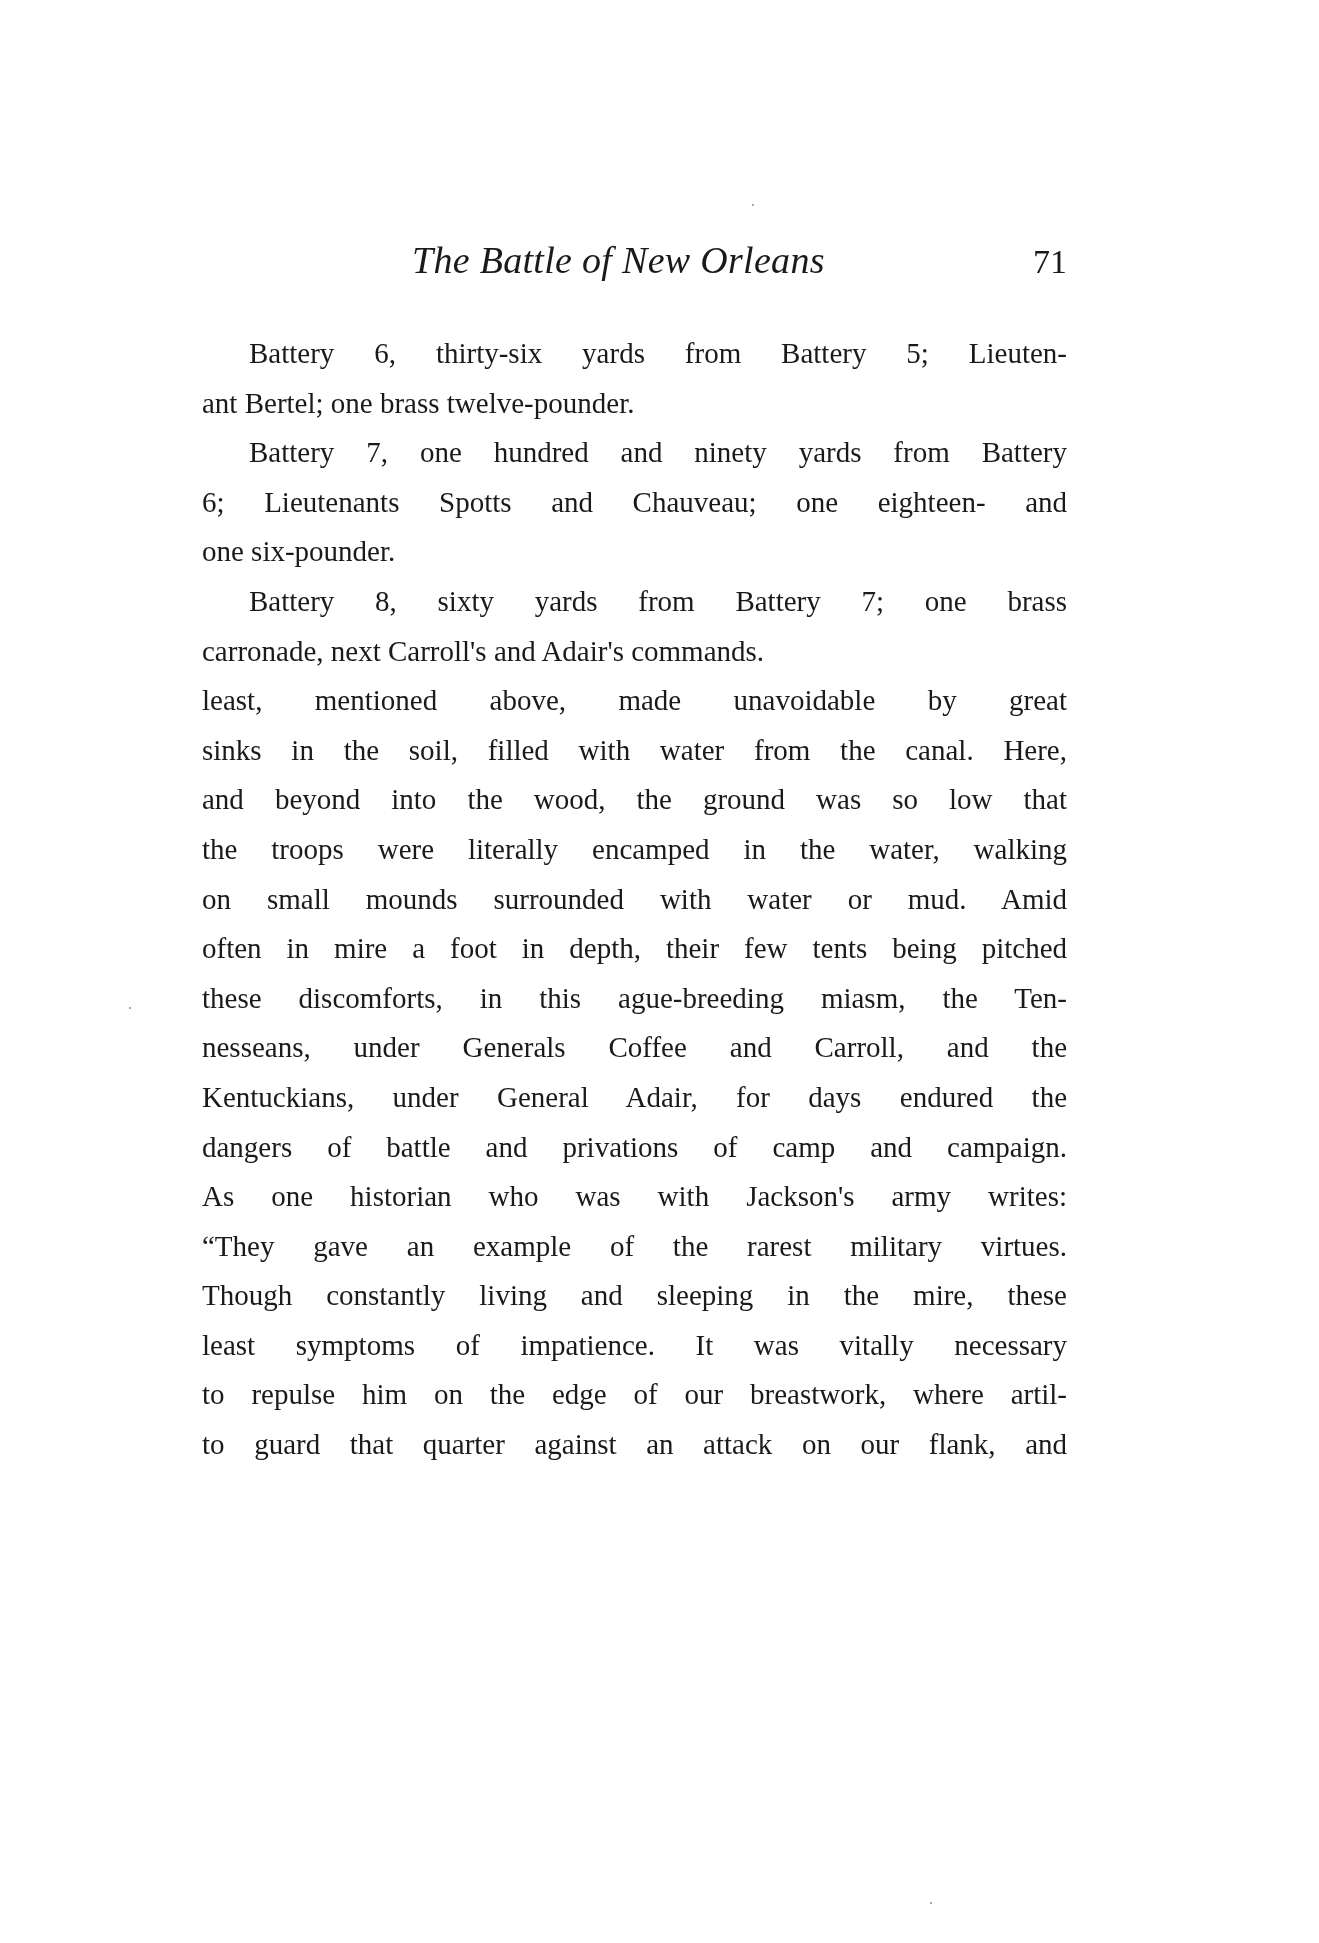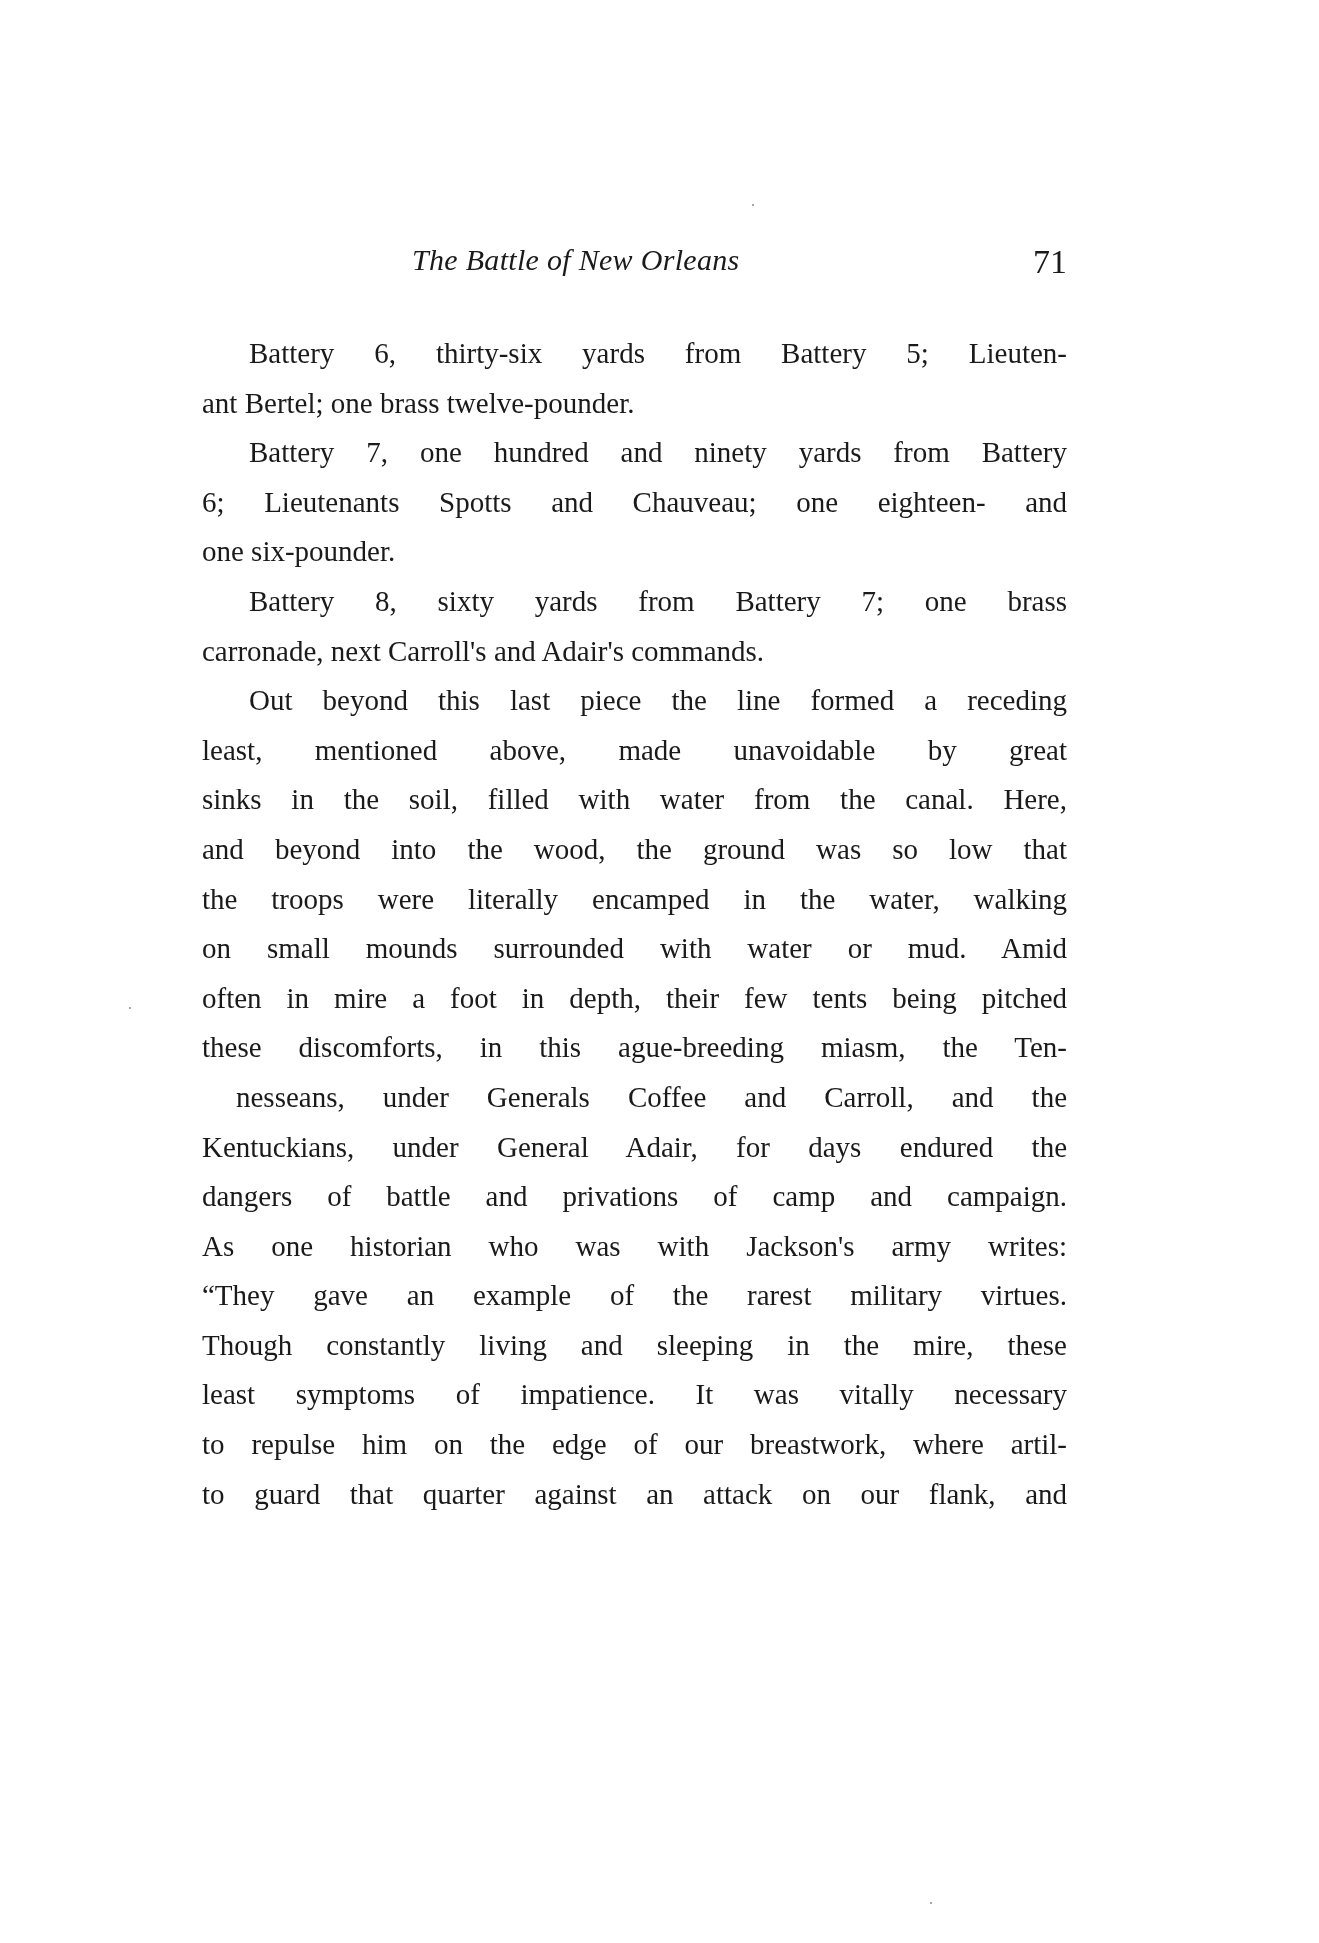--- a/index.html
+++ b/index.html
@@ -27,21 +27,21 @@
       top: 240px;
       left: 202px;
       width: 865px;
       height: 44px;
     }
     .running-title {
       position: absolute;
       left: 210px;
       top: 0;
       font-style: italic;
-      font-size: 30px;
+      font-size: 38px;
       line-height: 40px;
       letter-spacing: 0.3px;
       white-space: nowrap;
     }
     .page-number {
       position: absolute;
       right: 0;
       top: 2px;
       font-size: 34px;
       line-height: 40px;
@@ -100,29 +100,28 @@
       <span class="line" style="white-space: normal; text-align-last: justify;">6; Lieutenants Spotts and Chauveau; one eighteen- and</span>
       <span class="line last">one six-pounder.</span>
     </div>
 
     <div class="para-block">
       <span class="line first" style="white-space: normal; text-align-last: justify;">Battery 8, sixty yards from Battery 7; one brass</span>
       <span class="line last">carronade, next Carroll's and Adair's commands.</span>
     </div>
 
     <div class="para-block">
-      <span class="line first" style="white-space: normal; text-align-last: justify;">Out beyond this last piece the line formed a receding</span>
       <span class="line" style="white-space: normal; text-align-last: justify;">least, mentioned above, made unavoidable by great</span>
       <span class="line" style="white-space: normal; text-align-last: justify;">sinks in the soil, filled with water from the canal.  Here,</span>
       <span class="line" style="white-space: normal; text-align-last: justify;">and beyond into the wood, the ground was so low that</span>
       <span class="line" style="white-space: normal; text-align-last: justify;">the troops were literally encamped in the water, walking</span>
       <span class="line" style="white-space: normal; text-align-last: justify;">on small mounds surrounded with water or mud.  Amid</span>
       <span class="line" style="white-space: normal; text-align-last: justify;">often in mire a foot in depth, their few tents being pitched</span>
       <span class="line" style="white-space: normal; text-align-last: justify;">these discomforts, in this ague-breeding miasm, the Ten-</span>
-      <span class="line" style="white-space: normal; text-align-last: justify; margin-left: 34px;">nesseans, under Generals Coffee and Carroll, and the</span>
+      <span class="line" style="white-space: normal; text-align-last: justify;">nesseans, under Generals Coffee and Carroll, and the</span>
       <span class="line" style="white-space: normal; text-align-last: justify;">Kentuckians, under General Adair, for days endured the</span>
       <span class="line" style="white-space: normal; text-align-last: justify;">dangers of battle and privations of camp and campaign.</span>
       <span class="line" style="white-space: normal; text-align-last: justify;">As one historian who was with Jackson's army writes:</span>
       <span class="line" style="white-space: normal; text-align-last: justify;">“They gave an example of the rarest military virtues.</span>
       <span class="line" style="white-space: normal; text-align-last: justify;">Though constantly living and sleeping in the mire, these</span>
       <span class="line" style="white-space: normal; text-align-last: justify;">least symptoms of impatience.  It was vitally necessary</span>
       <span class="line" style="white-space: normal; text-align-last: justify;">to repulse him on the edge of our breastwork, where artil-</span>
       <span class="line" style="white-space: normal; text-align-last: justify;">to guard that quarter against an attack on our flank, and</span>
     </div>
   </div>

